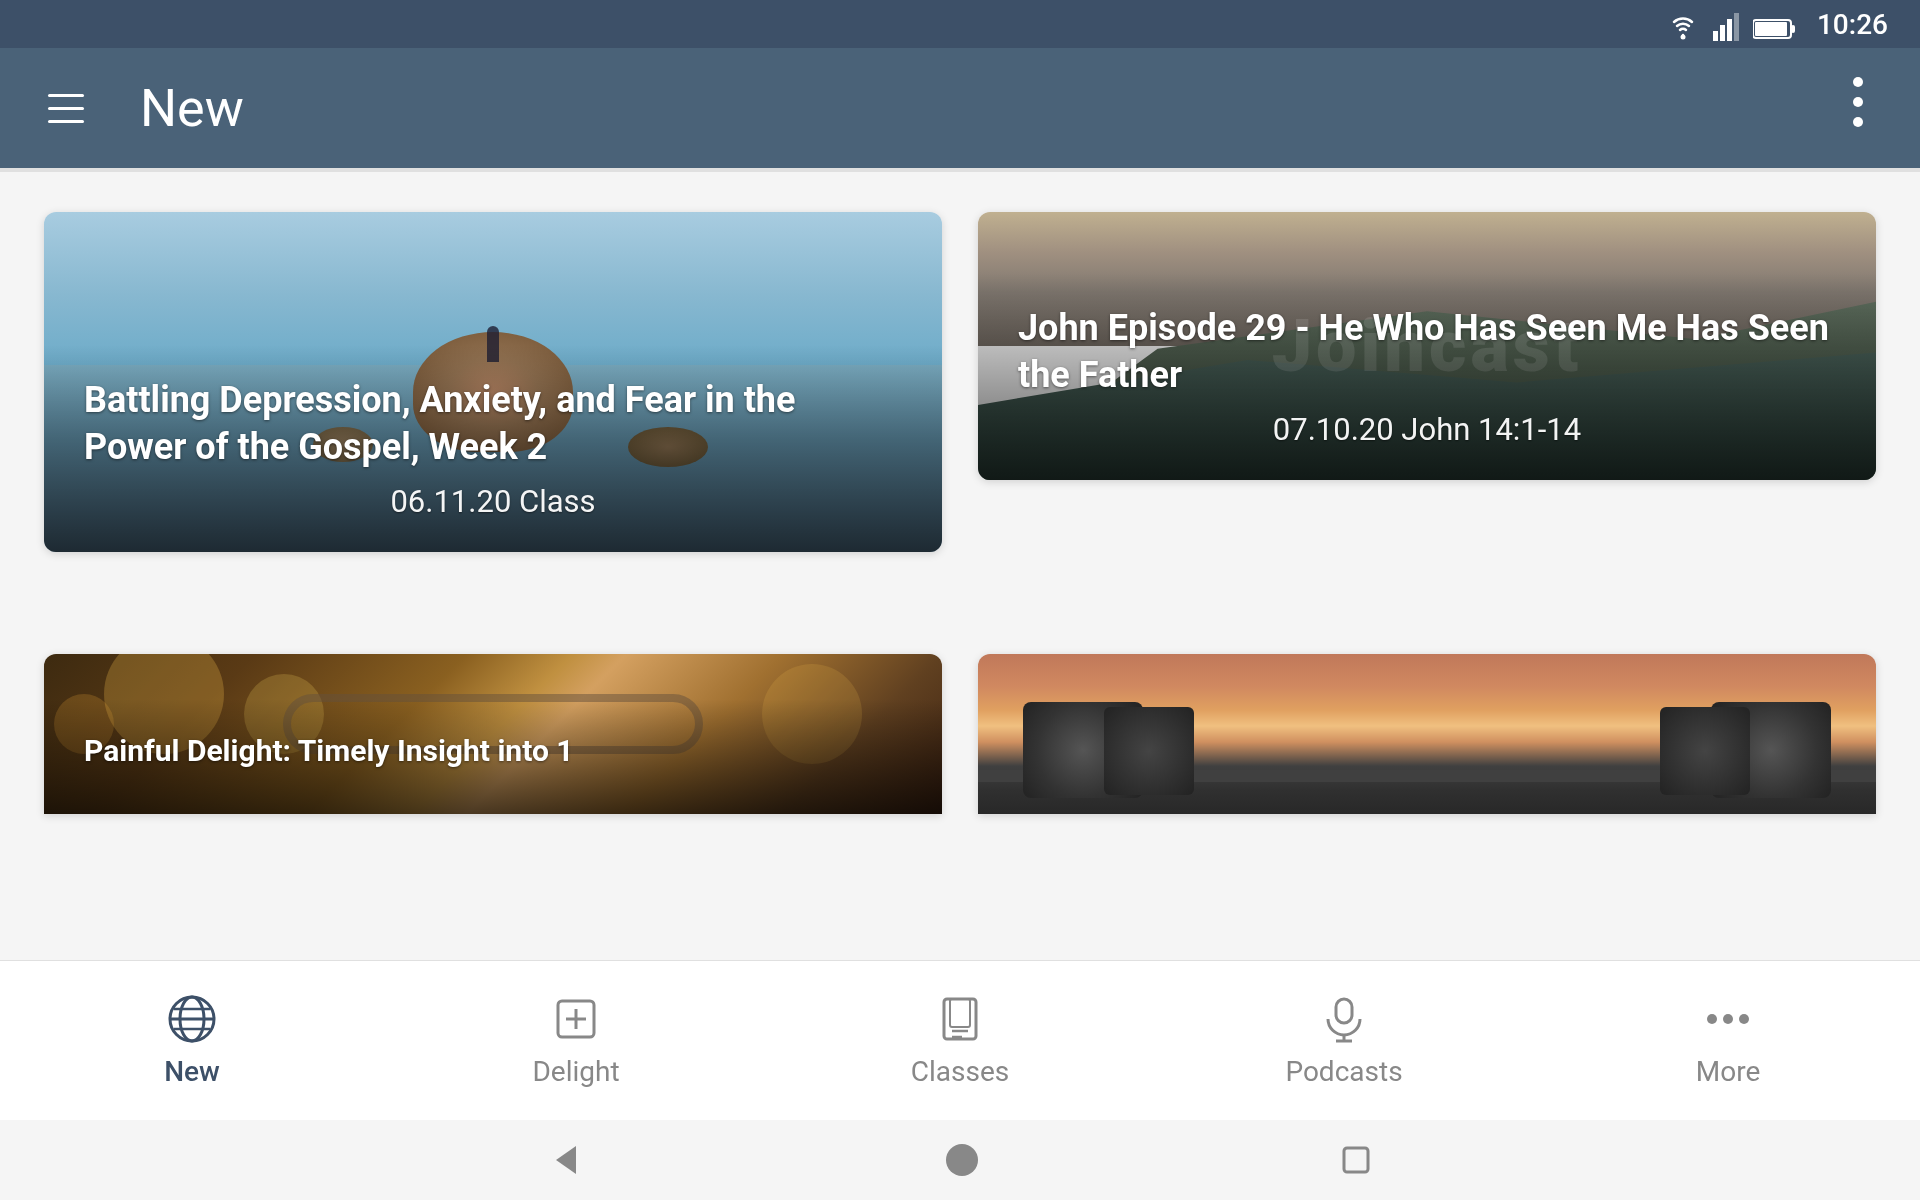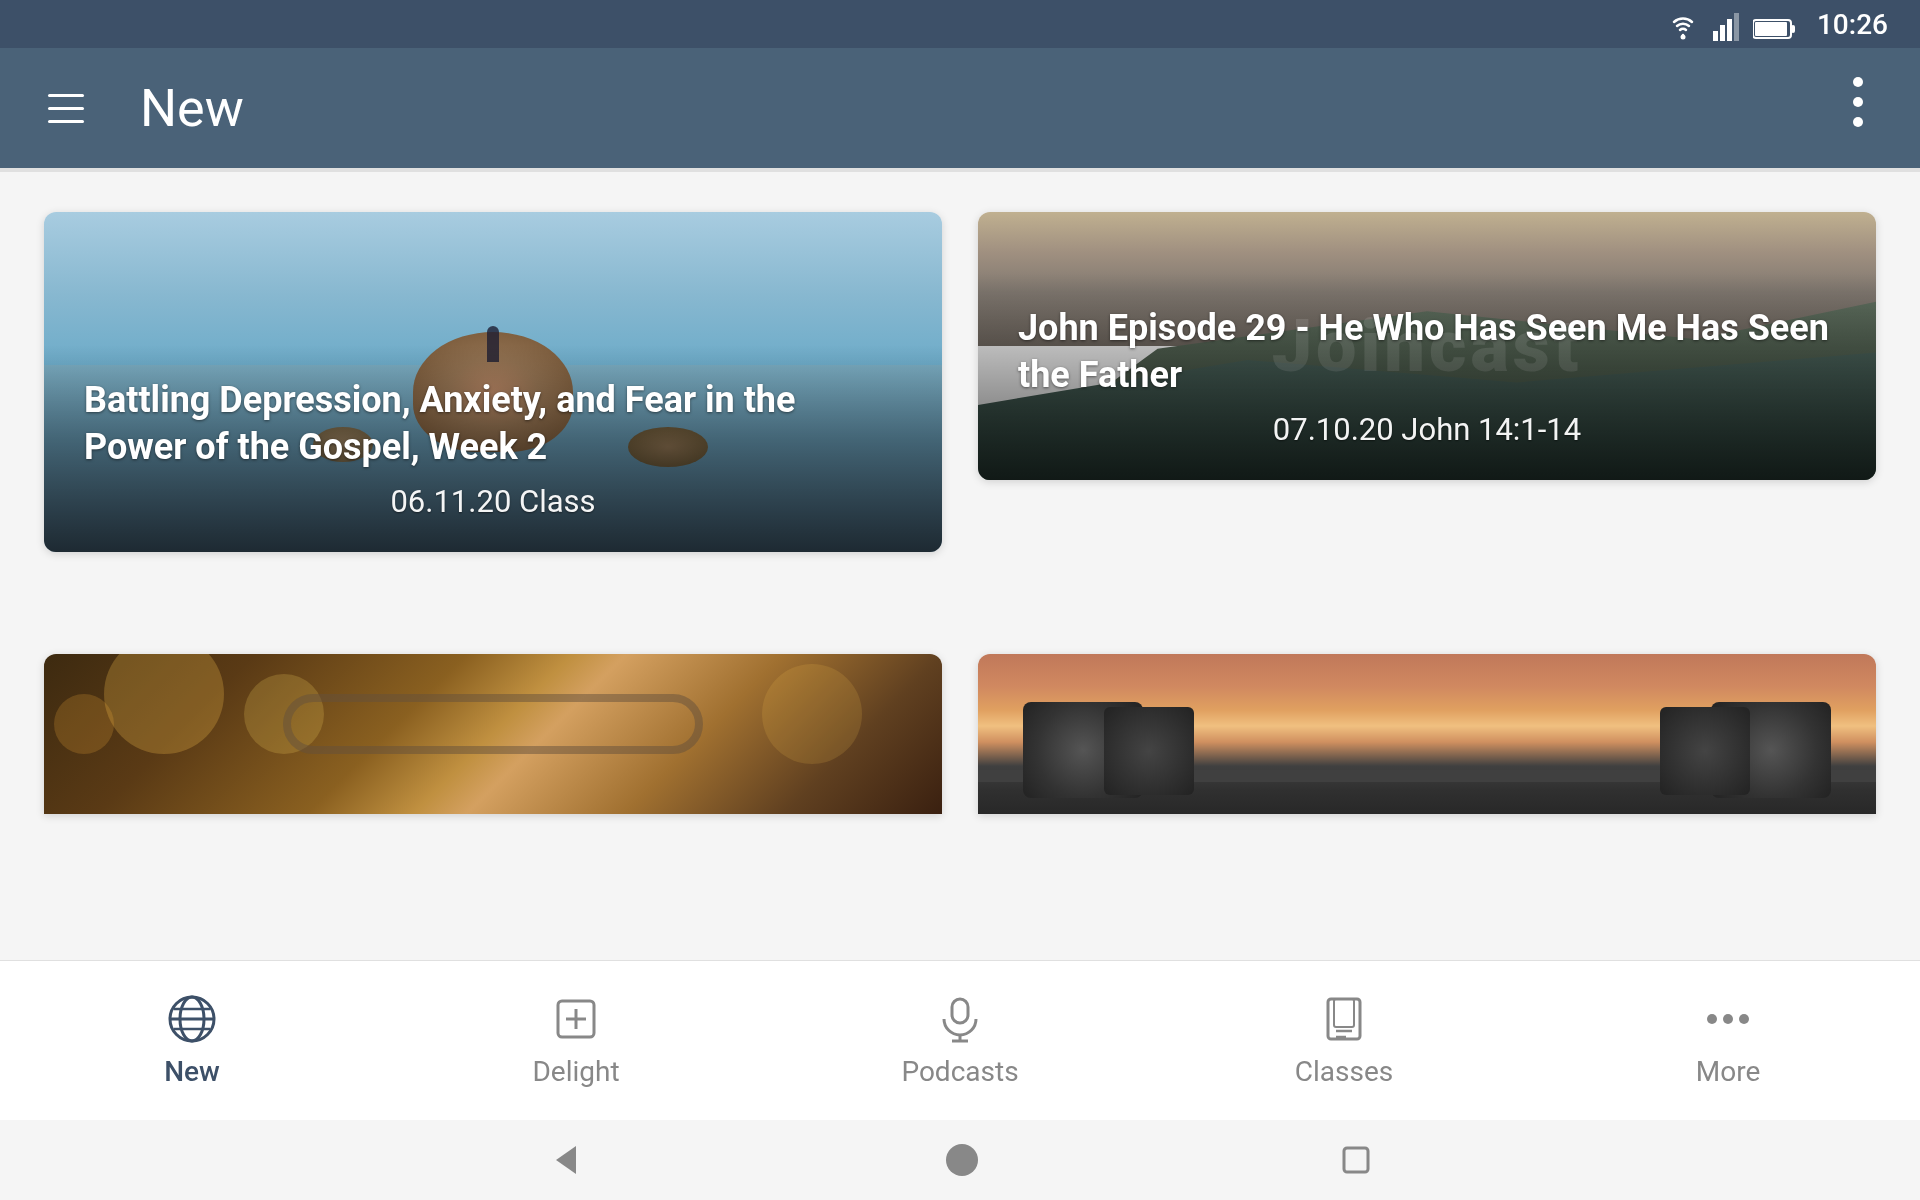--- a/index.html
+++ b/index.html
@@ -454,20 +454,23 @@
     <div class="card-3-scene">
       <div class="bokeh-bg"></div>
 
       <div class="bokeh-circle" style="width:120px;height:120px;top:-20px;left:60px;background:rgba(255,200,80,0.25);"></div>
       <div class="bokeh-circle" style="width:80px;height:80px;top:20px;left:200px;background:rgba(255,220,100,0.2);"></div>
       <div class="bokeh-circle" style="width:60px;height:60px;top:40px;left:10px;background:rgba(255,180,60,0.2);"></div>
       <div class="bokeh-circle" style="width:100px;height:100px;top:10px;right:80px;background:rgba(255,200,80,0.15);"></div>
 
       <div style="position:absolute;bottom:60px;left:50%;transform:translateX(-50%);width:420px;height:60px;border:8px solid rgba(100,80,60,0.5);border-radius:30px;"></div>
     </div>
+    <div class="card-overlay">
+      <div class="card-title" style="font-size:30px;">Painful Delight: Timely Insight into 1</div>
+    </div>
   </div>
 
   <div class="card" style="height:160px; border-radius:12px 12px 0 0;">
     <div class="card-4-scene">
       <div class="gym-bg"></div>
       <div class="weight-bar"></div>
       <div class="weight-plate-left"></div>
       <div class="weight-plate-right"></div>
 
       <div style="position:absolute;bottom:12%;left:14%;width:90px;height:55%;background:radial-gradient(circle,#444 0%,#222 100%);border-radius:6px;"></div>
@@ -494,36 +497,36 @@
     <svg width="52" height="52" viewBox="0 0 52 52" fill="none">
       <rect x="8" y="8" width="36" height="36" rx="4" stroke="#888" stroke-width="3"></rect>
       <line x1="26" y1="16" x2="26" y2="36" stroke="#888" stroke-width="3"></line>
       <line x1="16" y1="26" x2="36" y2="26" stroke="#888" stroke-width="3"></line>
     </svg>
     <span class="nav-label">Delight</span>
   </div>
 
   <div class="nav-item">
     <svg width="52" height="52" viewBox="0 0 52 52" fill="none">
+      <rect x="10" y="6" width="32" height="40" rx="3" stroke="#888" stroke-width="3"></rect>
+      <rect x="16" y="6" width="20" height="28" rx="2" stroke="#888" stroke-width="2"></rect>
+      <line x1="18" y1="38" x2="34" y2="38" stroke="#888" stroke-width="2.5"></line>
+      <line x1="18" y1="44" x2="28" y2="44" stroke="#888" stroke-width="2.5"></line>
+    </svg>
+    <span class="nav-label">Classes</span>
+  </div>
+
+  <div class="nav-item">
+    <svg width="52" height="52" viewBox="0 0 52 52" fill="none">
       <rect x="18" y="6" width="16" height="24" rx="8" stroke="#888" stroke-width="3"></rect>
       <path d="M10 26 a16 16 0 0 0 32 0" stroke="#888" stroke-width="3" fill="none"></path>
       <line x1="26" y1="42" x2="26" y2="48" stroke="#888" stroke-width="3"></line>
       <line x1="18" y1="48" x2="34" y2="48" stroke="#888" stroke-width="3"></line>
     </svg>
     <span class="nav-label">Podcasts</span>
-  </div>
-
-  <div class="nav-item">
-    <svg width="52" height="52" viewBox="0 0 52 52" fill="none">
-      <rect x="10" y="6" width="32" height="40" rx="3" stroke="#888" stroke-width="3"></rect>
-      <rect x="16" y="6" width="20" height="28" rx="2" stroke="#888" stroke-width="2"></rect>
-      <line x1="18" y1="38" x2="34" y2="38" stroke="#888" stroke-width="2.5"></line>
-      <line x1="18" y1="44" x2="28" y2="44" stroke="#888" stroke-width="2.5"></line>
-    </svg>
-    <span class="nav-label">Classes</span>
   </div>
 
   <div class="nav-item">
     <svg width="52" height="52" viewBox="0 0 52 52" fill="none">
       <circle cx="10" cy="26" r="5" fill="#888"></circle>
       <circle cx="26" cy="26" r="5" fill="#888"></circle>
       <circle cx="42" cy="26" r="5" fill="#888"></circle>
     </svg>
     <span class="nav-label">More</span>
   </div>

